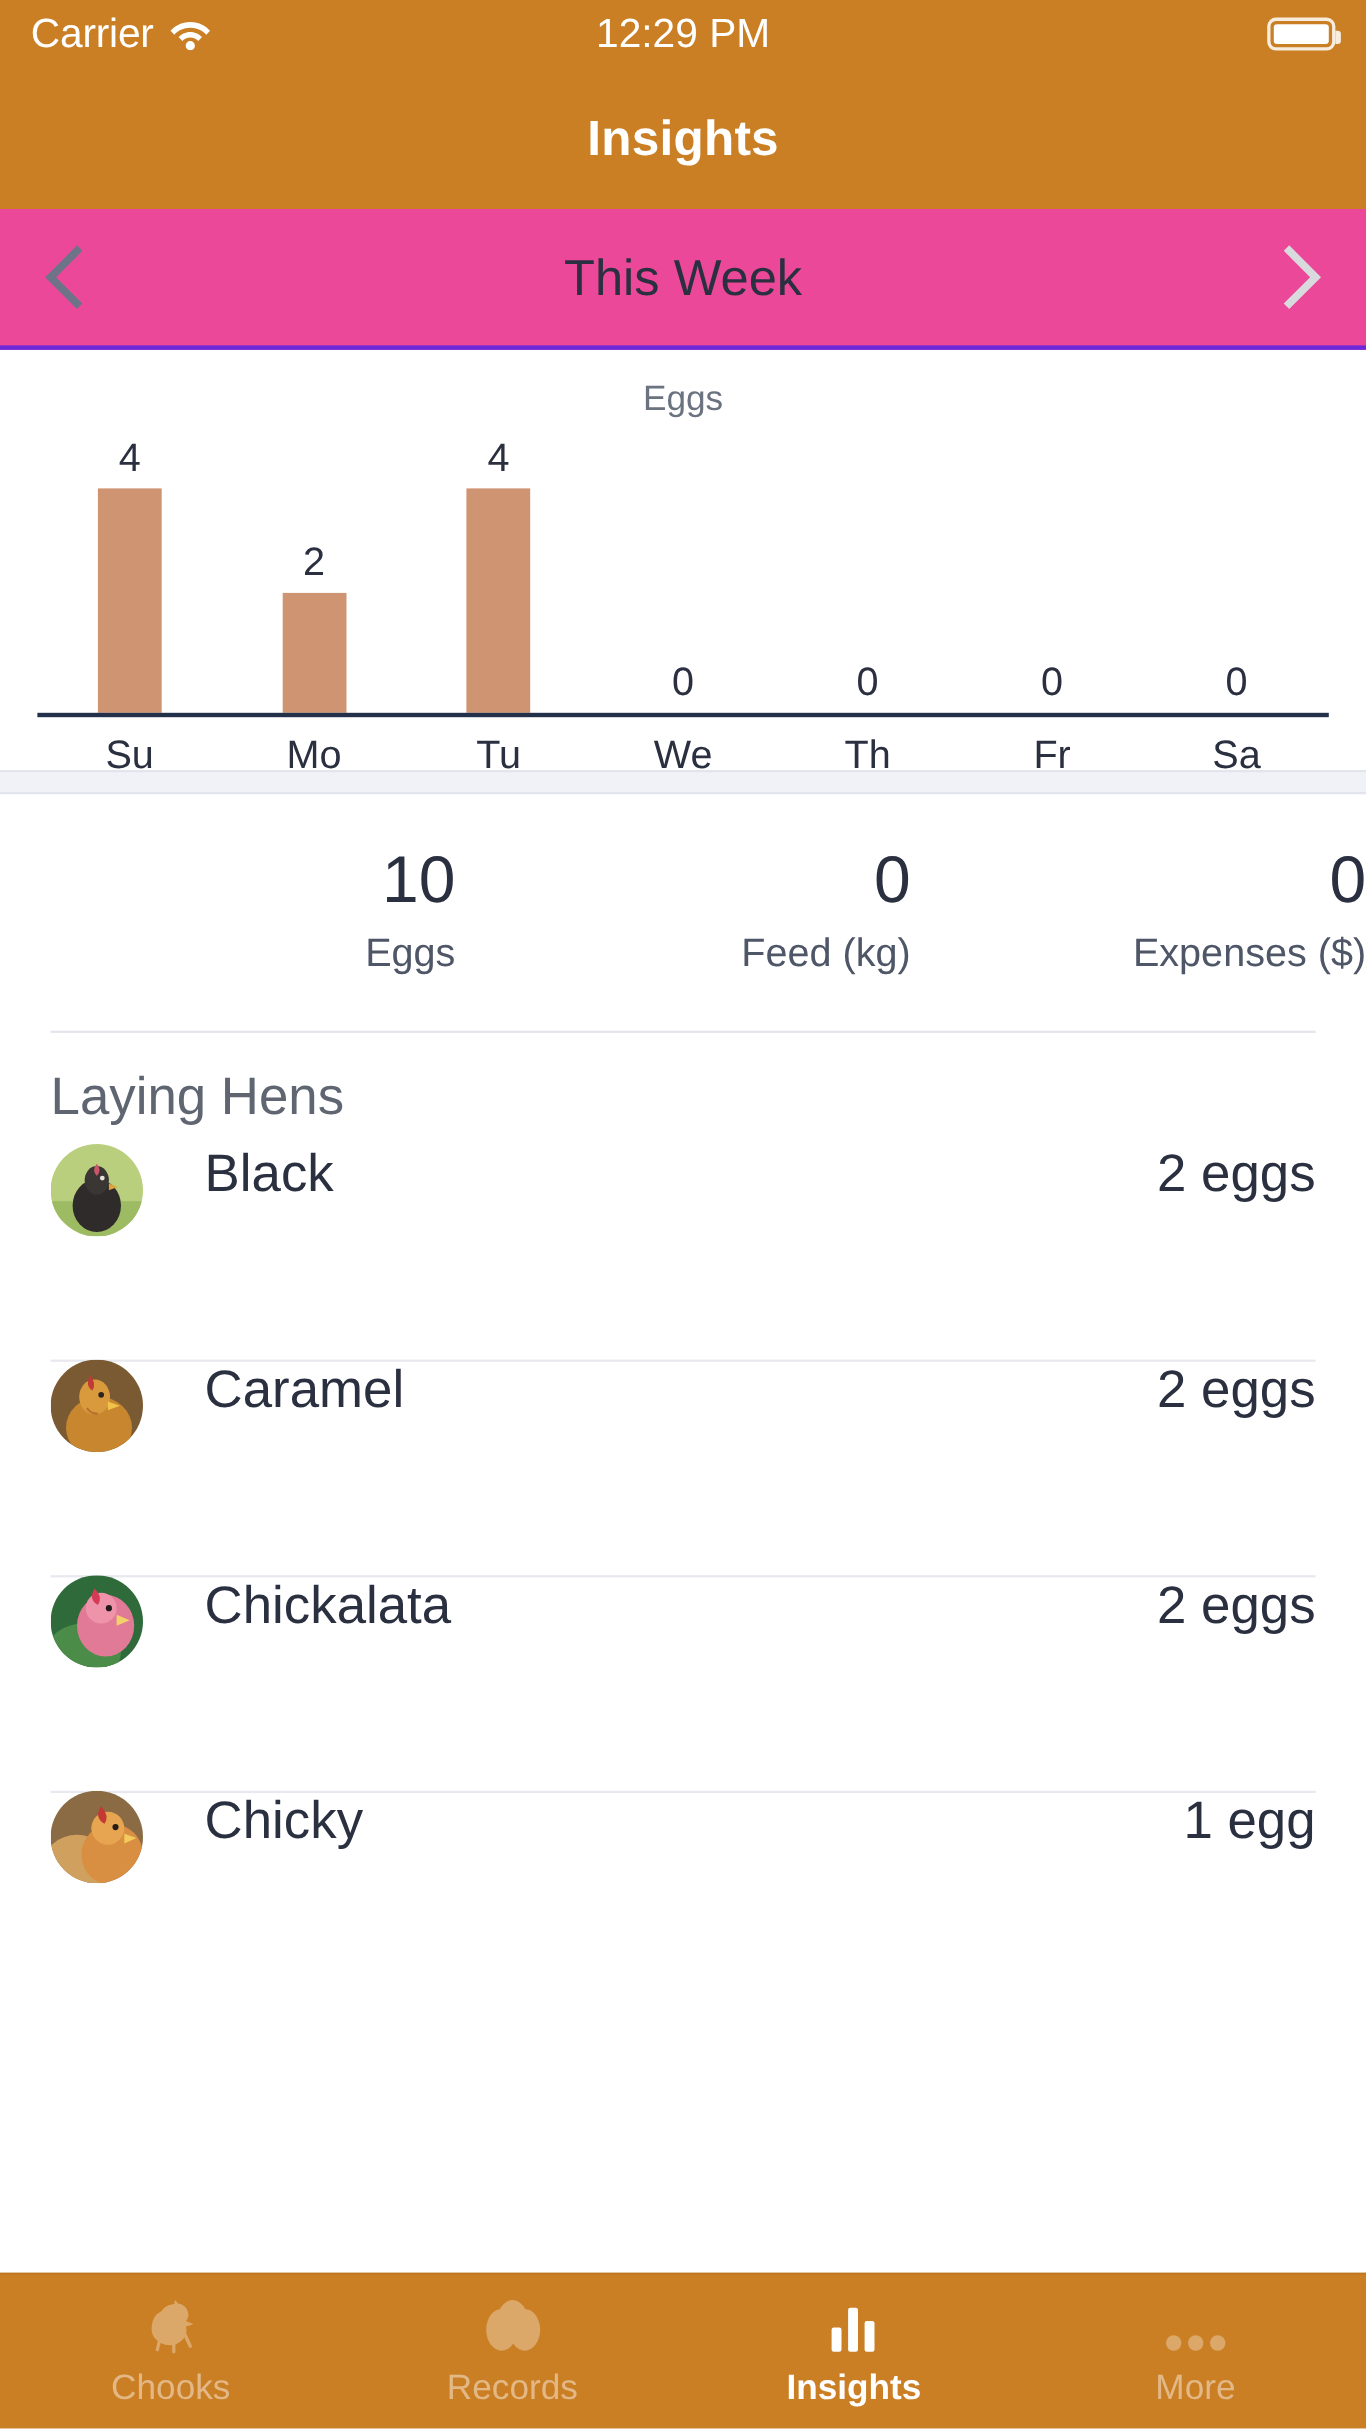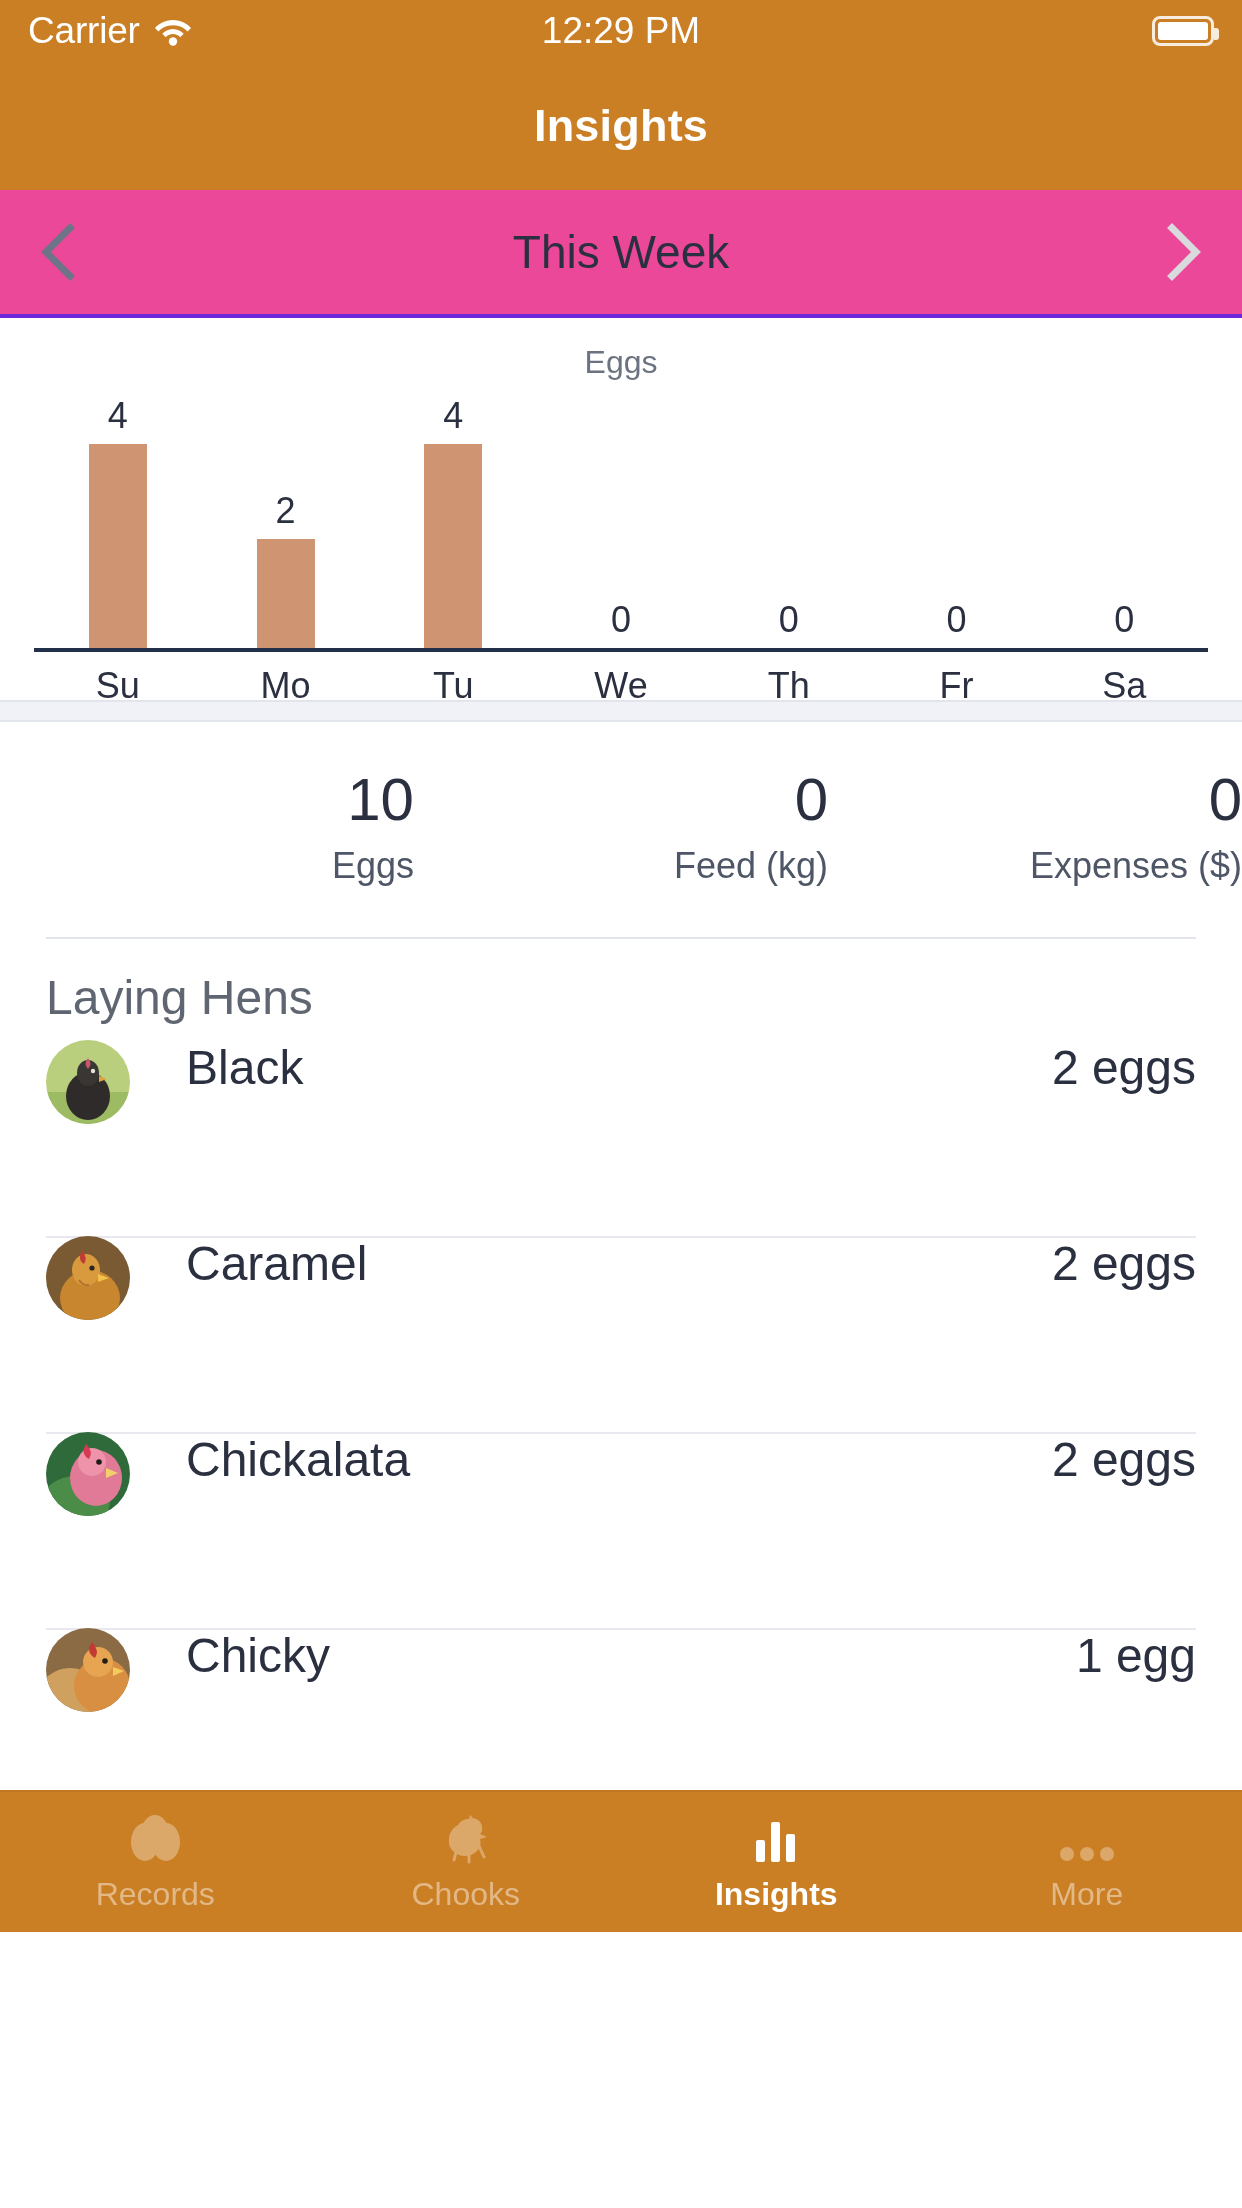--- a/index.html
+++ b/index.html
@@ -3,21 +3,21 @@
 <meta charset="utf-8">
 <style>
   * { margin:0; padding:0; box-sizing:border-box; }
   html,body { width:1242px; height:2208px; }
   body {
     font-family: "Liberation Sans", sans-serif;
     background:#ffffff;
     color:#2b3040;
     overflow:hidden;
   }
-  .phone { position:relative; width:1242px; height:1932px; background:#fff; overflow:hidden; }
+  .phone { position:relative; width:1242px; height:2208px; background:#fff; overflow:hidden; }
 
   
   .header {
     position:absolute; top:0; left:0; width:1242px; height:190px;
     background:#cb7f24; color:#ffffff;
   }
   .statusbar {
     position:absolute; top:0; left:0; width:100%; height:62px;
     display:flex; align-items:center; padding:0 28px;
   }
@@ -315,37 +315,37 @@
           </svg>
         </div>
         <div class="hen-name">Chicky</div>
         <div class="hen-count">1 egg</div>
       </div>
     </div>
 
   <div class="tabbar" id="tabbar">
       <div class="tab inactive">
         <div class="ticon">
+          <svg viewBox="0 0 54 52" width="54" height="52">
+            <path d="M34 6 q7 1 9 8 q1 5 -2 8 l7 3 -7 2 q2 7 -3 12 q-5 5 -12 5 q-8 0 -13 -6 q-4 -5 -3 -12 q1 -9 9 -13 q3 -5 9 -6 q4 -1 6 -1z" fill="currentColor"></path>
+            <path d="M18 36 l-3 12 M30 38 l0 12 M40 34 l5 11" stroke="currentColor" stroke-width="3" fill="none" stroke-linecap="round"></path>
+            <path d="M31 3 q4 3 3 7 q-5 -1 -3 -7" fill="currentColor"></path>
+          </svg>
+        </div>
+        <div class="tlabel">Chooks</div>
+      </div>
+      <div class="tab inactive">
+        <div class="ticon">
           <svg viewBox="0 0 60 52" width="60" height="52">
             <ellipse cx="20" cy="30" rx="14" ry="19" fill="currentColor"></ellipse>
             <ellipse cx="41" cy="30" rx="14" ry="19" fill="currentColor"></ellipse>
             <ellipse cx="30" cy="22" rx="14" ry="19" fill="currentColor"></ellipse>
           </svg>
         </div>
         <div class="tlabel">Records</div>
-      </div>
-      <div class="tab inactive">
-        <div class="ticon">
-          <svg viewBox="0 0 54 52" width="54" height="52">
-            <path d="M34 6 q7 1 9 8 q1 5 -2 8 l7 3 -7 2 q2 7 -3 12 q-5 5 -12 5 q-8 0 -13 -6 q-4 -5 -3 -12 q1 -9 9 -13 q3 -5 9 -6 q4 -1 6 -1z" fill="currentColor"></path>
-            <path d="M18 36 l-3 12 M30 38 l0 12 M40 34 l5 11" stroke="currentColor" stroke-width="3" fill="none" stroke-linecap="round"></path>
-            <path d="M31 3 q4 3 3 7 q-5 -1 -3 -7" fill="currentColor"></path>
-          </svg>
-        </div>
-        <div class="tlabel">Chooks</div>
       </div>
       <div class="tab active">
         <div class="ticon">
           <svg viewBox="0 0 48 48" width="48" height="48">
             <rect x="4" y="24" width="9" height="22" rx="2" fill="currentColor"></rect>
             <rect x="19" y="6" width="9" height="40" rx="2" fill="currentColor"></rect>
             <rect x="34" y="18" width="9" height="28" rx="2" fill="currentColor"></rect>
           </svg>
         </div>
         <div class="tlabel">Insights</div>

